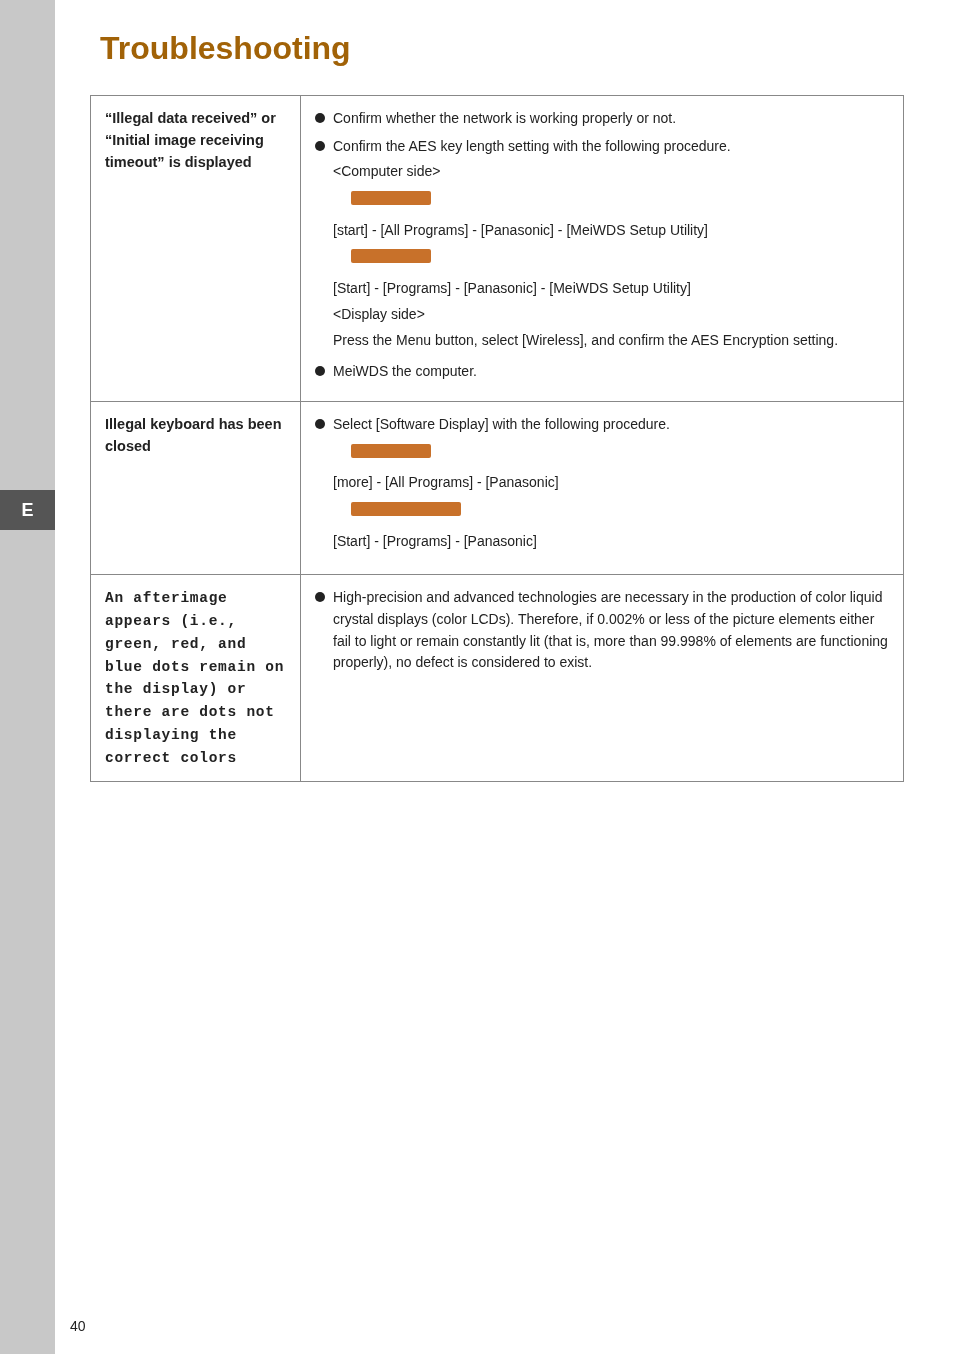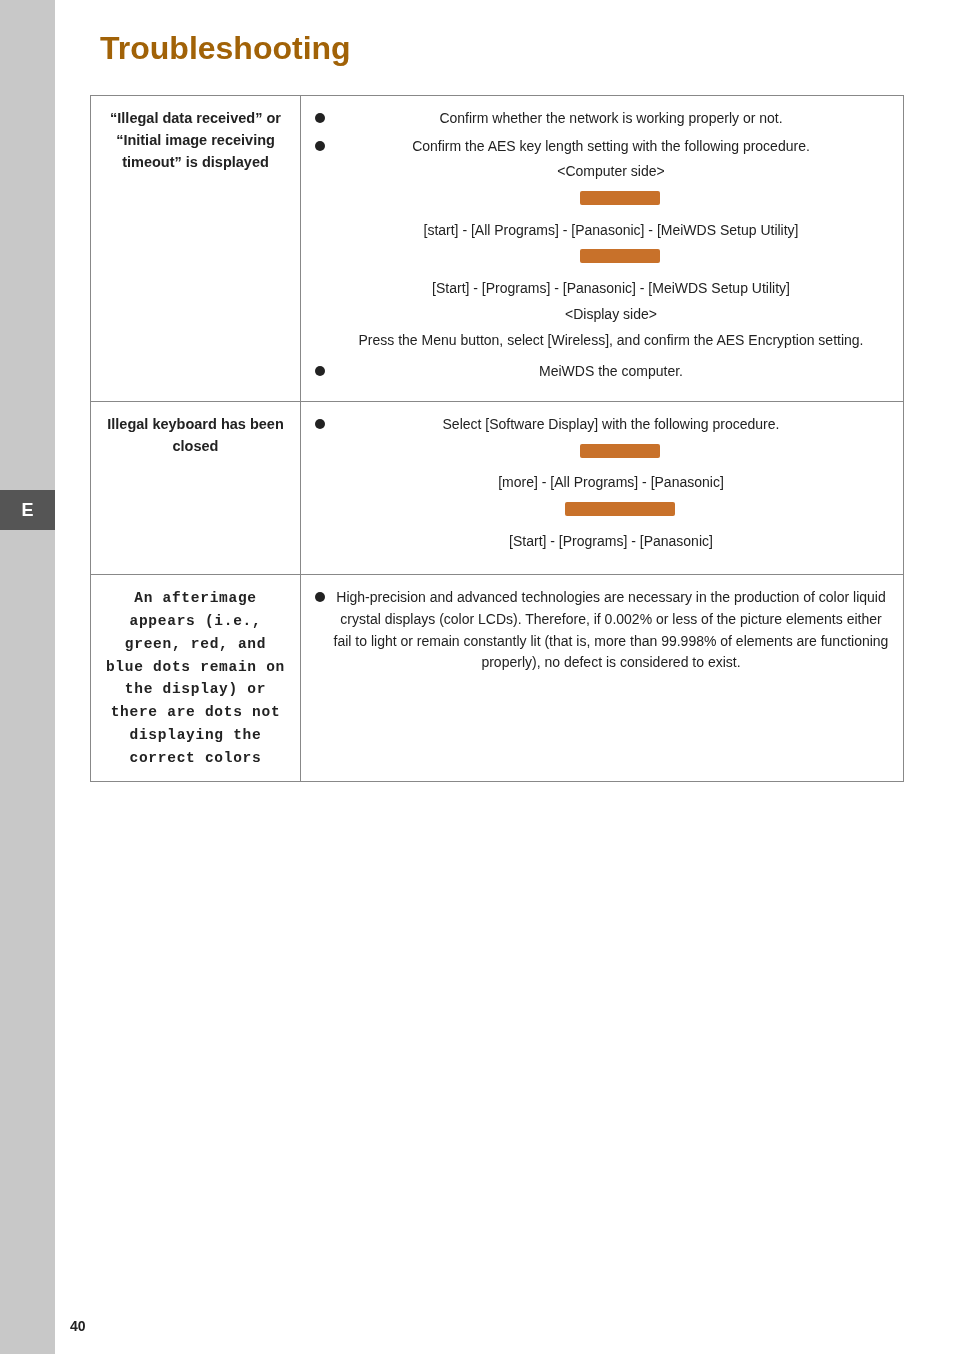--- a/index.html
+++ b/index.html
@@ -70,34 +70,32 @@
       border: 1.5px solid #888;
       vertical-align: top;
       padding: 12px 14px;
     }
 
     .col-issue {
       width: 210px;
       font-weight: bold;
       font-size: 14.5px;
       line-height: 1.5;
-      text-align: center;
     }
 
     .col-solution {
       font-size: 14px;
       line-height: 1.55;
     }
 
     
     .bullet-item {
       display: flex;
       align-items: flex-start;
       margin-bottom: 6px;
-      text-align: center;
     }
 
     .bullet-dot {
       width: 10px;
       height: 10px;
       background: #222;
       border-radius: 50%;
       margin-top: 5px;
       margin-right: 8px;
       flex-shrink: 0;
@@ -130,21 +128,21 @@
     .solution-sub {
       margin-bottom: 4px;
     }
 
     
     .page-number {
       position: absolute;
       bottom: 20px;
       left: 70px;
       font-size: 14px;
-      font-weight: bold;
+      font-weight: normal;
       color: #222;
     }
 
     .monospace-text {
       font-family: 'Courier New', Courier, monospace;
       letter-spacing: 0.05em;
     }
   </style>
 </head>
 <body>

